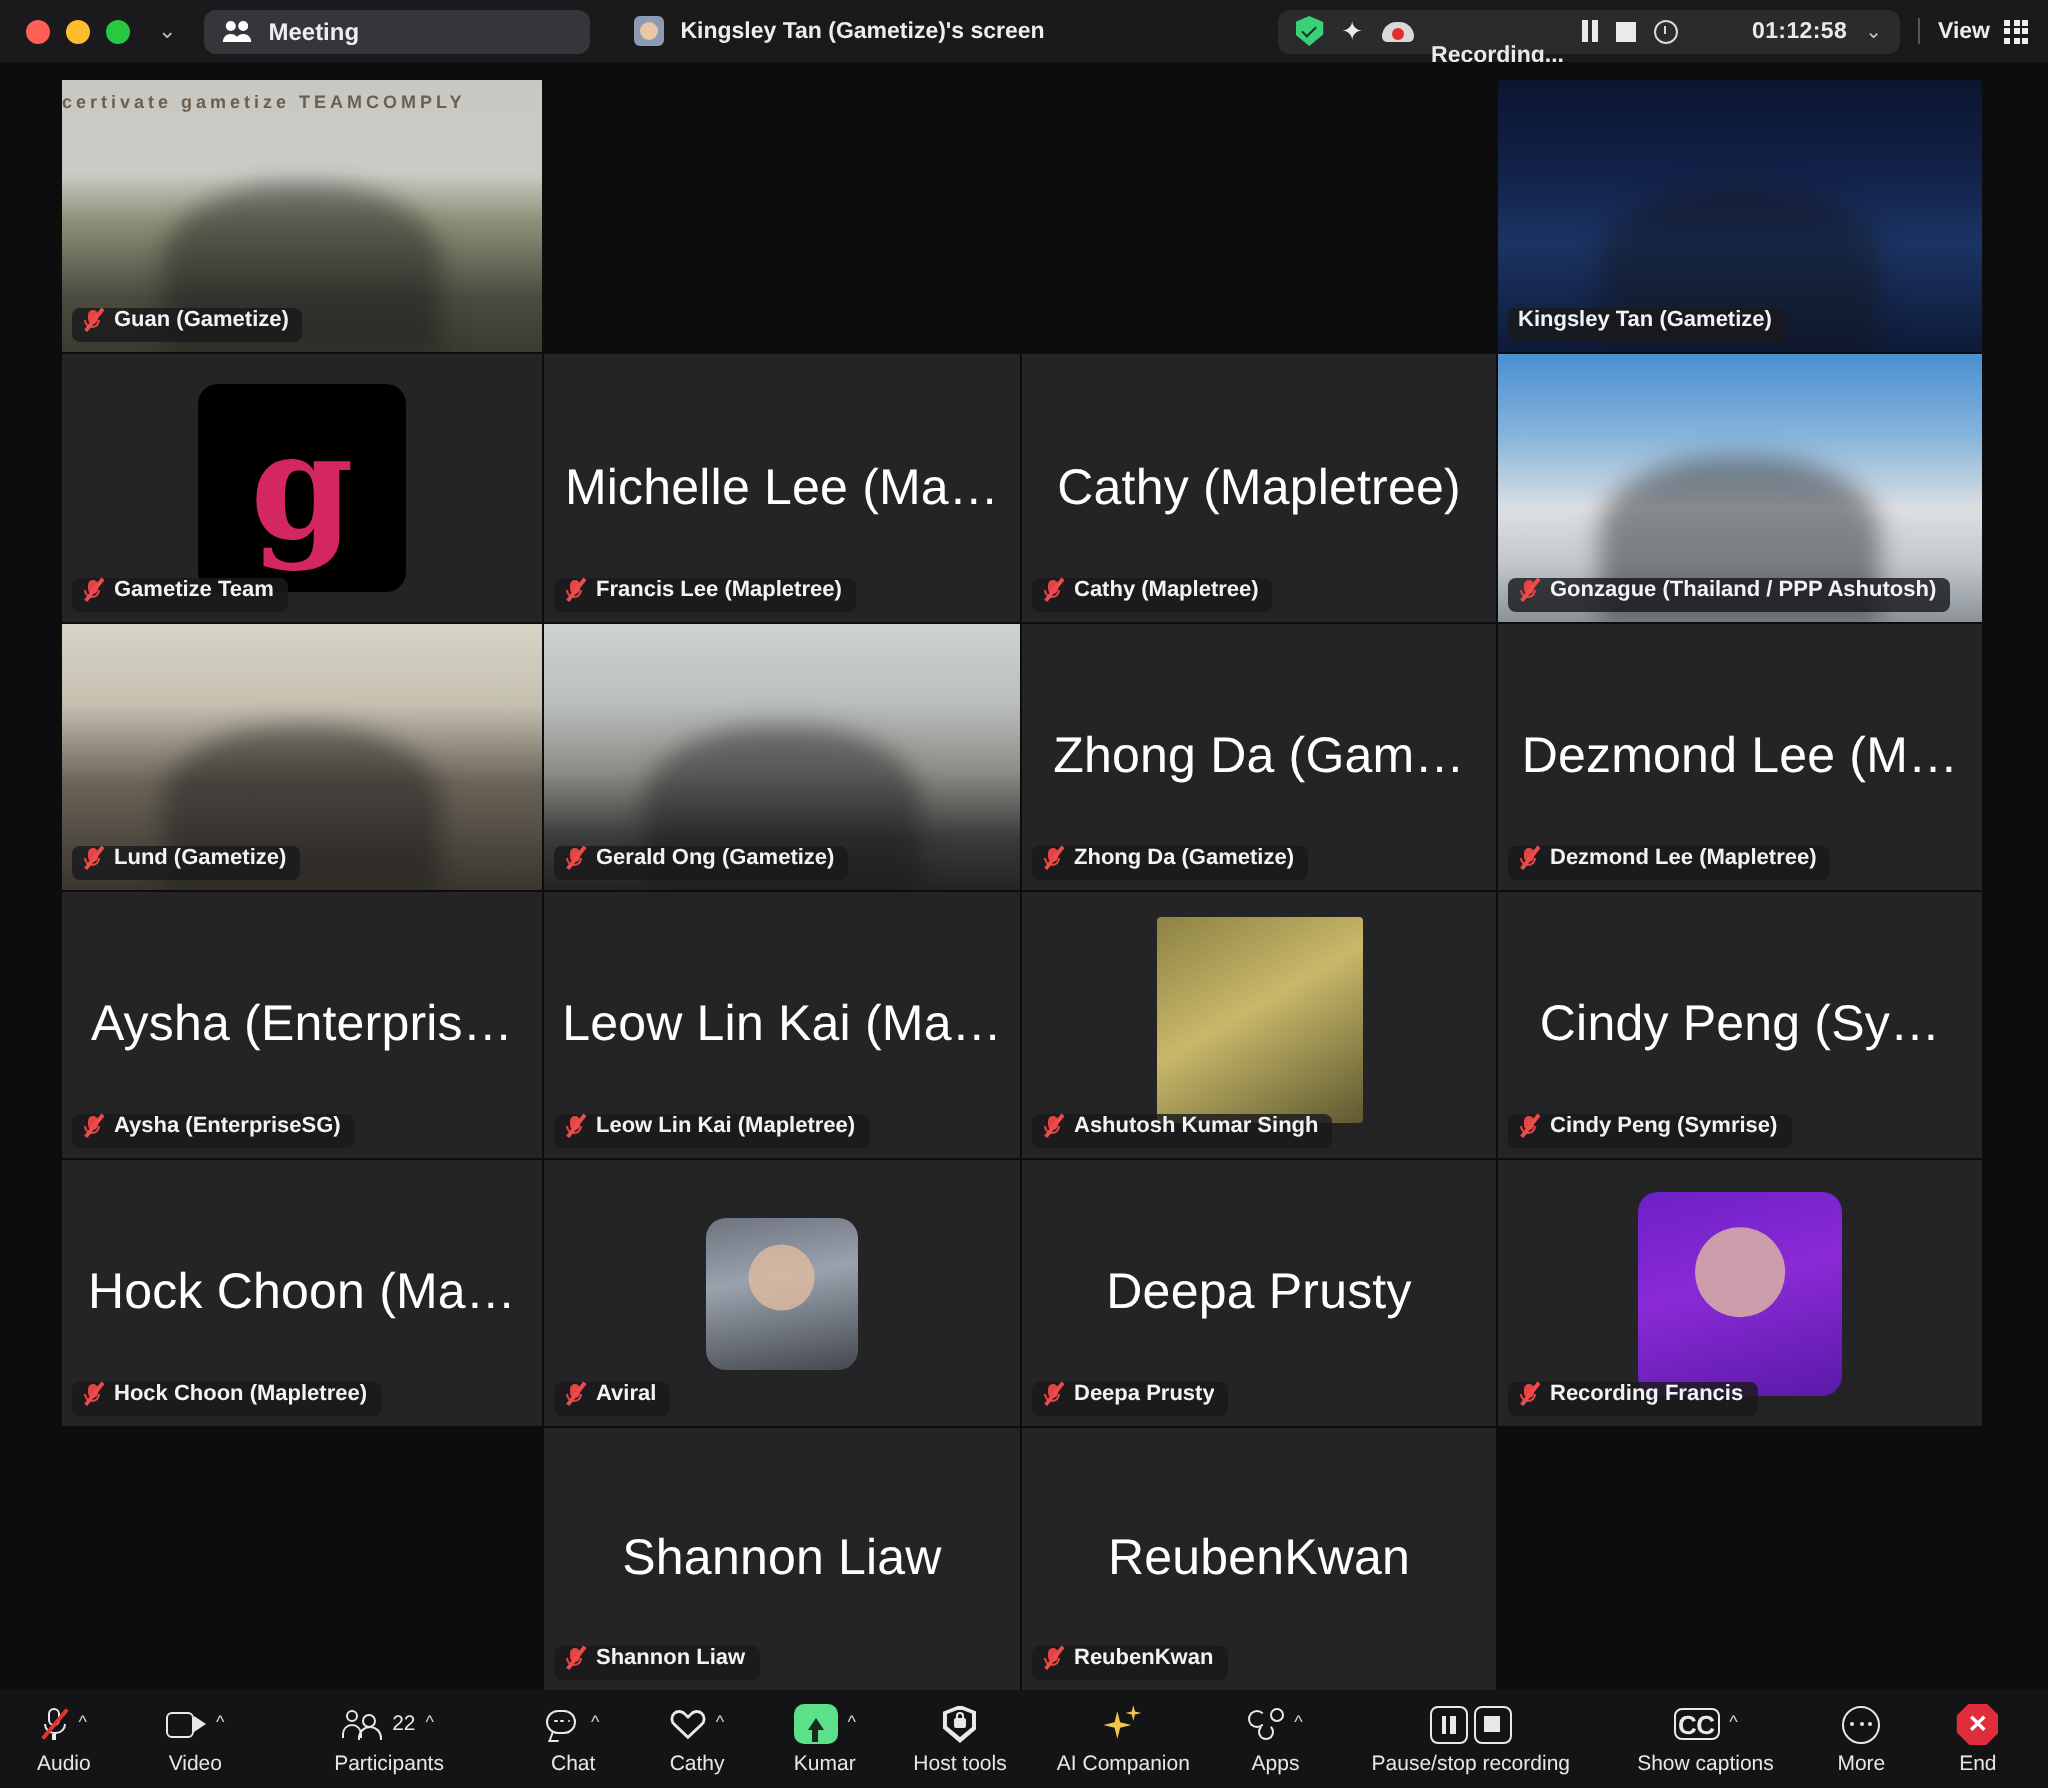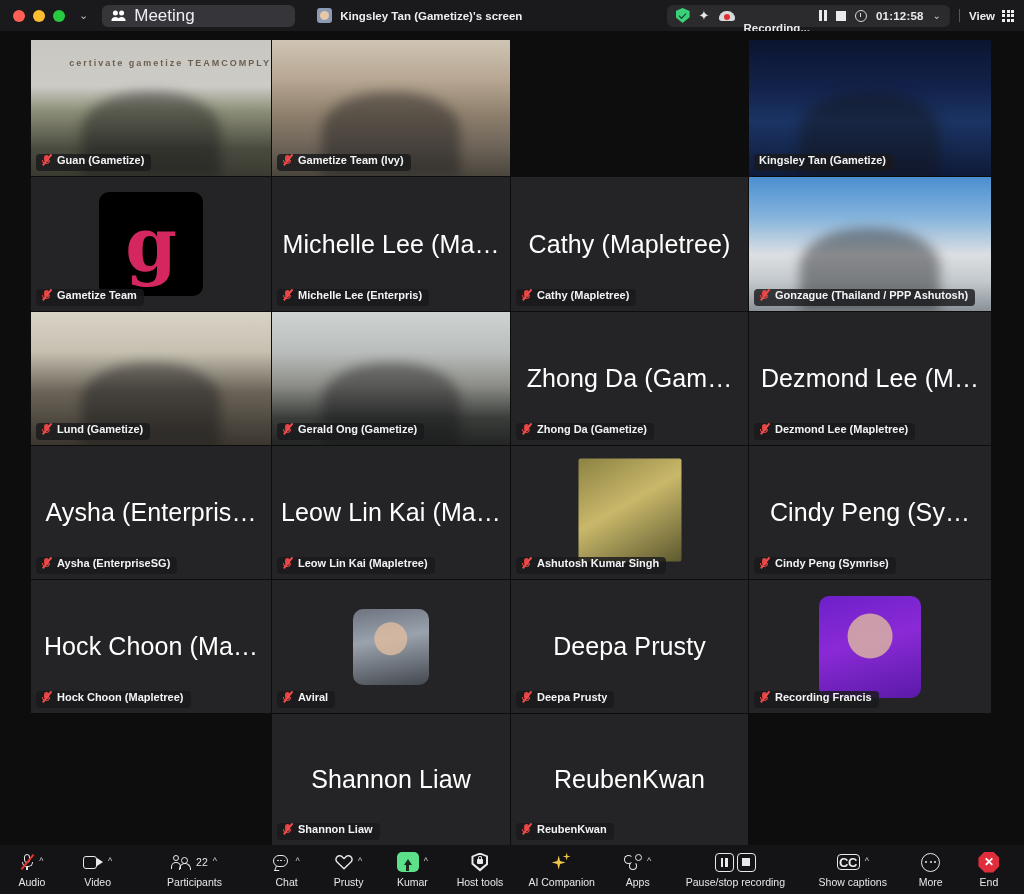--- a/index.html
+++ b/index.html
@@ -20,21 +20,21 @@
   .dot { width: 12px; height: 12px; border-radius: 50%; }
   .dot.red { background: #ff5f57; }
   .dot.amber { background: #febc2e; }
   .dot.green { background: #28c840; }
   .tb-chev { margin-left: 14px; color: #b9bcc0; font-size: 11px; }
   .meeting-pill {
     margin-left: 14px; height: 22px; width: 193px; border-radius: 6px;
     background: #36363a; display: flex; align-items: center; gap: 8px;
     padding: 0 9px;
   }
-  .meeting-pill .lbl { color: #eceef0; font-size: 17px; font-weight: normal; }
+  .meeting-pill .lbl { color: #eceef0; font-size: 12px; font-weight: bold; }
   .share-owner { margin-left: 22px; display: flex; align-items: center; gap: 8px; }
   .share-owner .lbl { color: #eceef0; font-size: 11.5px; font-weight: bold; }
   .owner-av {
     width: 15px; height: 15px; border-radius: 3px; background: #8b9bb4;
     position: relative; overflow: hidden;
   }
   .owner-av::after {
     content:""; position:absolute; left:3px; top:3px; width:9px; height:9px;
     border-radius:50%; background:#e8c7a8;
   }
@@ -71,21 +71,21 @@
   .ic-pause i { display:block; width:3px; height:11px; background:#e9eaec; }
   .ic-stop { width:10px; height:10px; background:#e9eaec; }
   .clock-ring {
     width: 12px; height: 12px; border: 1.5px solid #d6d7d9; border-radius: 50%;
     position: relative;
   }
   .clock-ring::after {
     content:""; position:absolute; left:4px; top:2px; width:1.3px; height:4.5px;
     background:#d6d7d9;
   }
-  .timer { color:#e9eaec; font-size:11.5px; font-weight:bold; letter-spacing:.2px; }
+  .timer { color:#e9eaec; font-size:11.5px; font-weight:bold; letter-spacing:.2px;margin-left:28px; }
   .mini-chev { color:#c6c8cb; font-size:10px; }
   .vdiv { width:1px; height:13px; background:#55565a; margin:0 9px; }
   .view-btn { display:flex; align-items:center; gap:7px; }
   .view-btn .lbl { color:#eceef0; font-size:11.5px; font-weight:bold; }
   .grid-ic { display:grid; grid-template-columns:repeat(3,3px); gap:1.5px; }
   .grid-ic i { display:block; width:3px; height:3px; background:#eceef0; }
 
   
   .stage { position:absolute; left:0; top:31px; width:1024px; height:814px; background:#0d0d0e; }
 
@@ -275,40 +275,28 @@
             <i></i>
         </span>
       </div>
     </div>
   </div>
 
   <div class="stage" id="stage">
       <div class="tile" style="left: 31px; top: 9px; width: 240px; height: 136px;">
         <div class="cam" style="background: linear-gradient(rgb(201, 199, 194) 0%, rgb(205, 203, 198) 34%, rgb(141, 144, 120) 52%, rgb(74, 75, 63) 80%, rgb(58, 58, 49) 100%);"></div>
         <div style="position: absolute; left: 50%; bottom: 0px; transform: translateX(-50%); width: 58%; height: 62%; border-radius: 46% 46% 0px 0px; background: rgba(20, 20, 22, 0.42); filter: blur(6px);"></div>
-        <div style="position: absolute; left: 0px; right: 0px; top: 6px; text-align: right; font-size: 9px; letter-spacing: 2px; font-weight: bold; color: rgb(107, 95, 80); margin-top: 12px;">certivate gametize TEAMCOMPLY</div>
+        <div style="position: absolute; left: 0px; right: 0px; top: 6px; text-align: left; font-size: 9px; letter-spacing: 2px; font-weight: bold; color: rgb(107, 95, 80);">certivate gametize TEAMCOMPLY</div>
         <div class="nameplate">
           <span class="muted-ic">
             <i class="body"></i>
             <i class="stand"></i>
             <i class="slash"></i>
           </span>
           <span class="txt">Guan (Gametize)</span>
-        </div>
-      </div>
-      <div class="tile" style="left: 272px; top: 9px; width: 238px; height: 136px;">
-        <div class="cam" style="background: linear-gradient(rgb(207, 196, 179) 0%, rgb(184, 168, 148) 28%, rgb(142, 127, 108) 55%, rgb(107, 98, 87) 80%, rgb(74, 69, 61) 100%);"></div>
-        <div style="position: absolute; left: 50%; bottom: 0px; transform: translateX(-50%); width: 58%; height: 62%; border-radius: 46% 46% 0px 0px; background: rgba(20, 20, 22, 0.42); filter: blur(6px);"></div>
-        <div class="nameplate">
-          <span class="muted-ic">
-            <i class="body"></i>
-            <i class="stand"></i>
-            <i class="slash"></i>
-          </span>
-          <span class="txt">Gametize Team (Ivy)</span>
         </div>
       </div>
       <div class="tile speaking" style="left: 749px; top: 9px; width: 242px; height: 136px;">
         <div class="cam" style="background: linear-gradient(rgb(11, 21, 48) 0%, rgb(19, 34, 74) 35%, rgb(27, 52, 100) 60%, rgb(14, 26, 56) 100%);"></div>
         <div style="position: absolute; left: 50%; bottom: 0px; transform: translateX(-50%); width: 58%; height: 62%; border-radius: 46% 46% 0px 0px; background: rgba(20, 20, 22, 0.42); filter: blur(6px);"></div>
         <div class="nameplate">
           <span class="txt">Kingsley Tan (Gametize)</span>
         </div>
       </div>
       <div class="tile" style="left: 31px; top: 146px; width: 240px; height: 134px;">
@@ -323,21 +311,21 @@
         </div>
       </div>
       <div class="tile" style="left: 272px; top: 146px; width: 238px; height: 134px;">
         <div class="bigname">Michelle Lee (Ma…</div>
         <div class="nameplate">
           <span class="muted-ic">
             <i class="body"></i>
             <i class="stand"></i>
             <i class="slash"></i>
           </span>
-          <span class="txt">Michelle Lee (Enterpris)</span>
+          <span class="txt">Francis Lee (Mapletree)</span>
         </div>
       </div>
       <div class="tile" style="left: 511px; top: 146px; width: 237px; height: 134px;">
         <div class="bigname">Cathy (Mapletree)</div>
         <div class="nameplate">
           <span class="muted-ic">
             <i class="body"></i>
             <i class="stand"></i>
             <i class="slash"></i>
           </span>
@@ -572,21 +560,21 @@
       <span class="tb-lbl">Chat</span>
     </div>
 
     <div class="tb-item" style="width:66px">
       <div class="tb-ic-row">
         <svg class="ic-heart" viewBox="0 0 20 17">
           <path d="M10 15.5 2.4 8.3a4.2 4.2 0 1 1 6-5.8L10 4l1.6-1.5a4.2 4.2 0 1 1 6 5.8z" fill="none" stroke="#e8e9eb" stroke-width="1.6"></path>
         </svg>
         <span class="caret">^</span>
       </div>
-      <span class="tb-lbl">Prusty</span>
+      <span class="tb-lbl">Cathy</span>
     </div>
 
     <div class="tb-item" style="width:70px">
       <div class="tb-ic-row">
         <span class="ic-share">
             <i class="ar">
               <i class="st"></i>
             </i>
           </span>
         <span class="caret">^</span>

